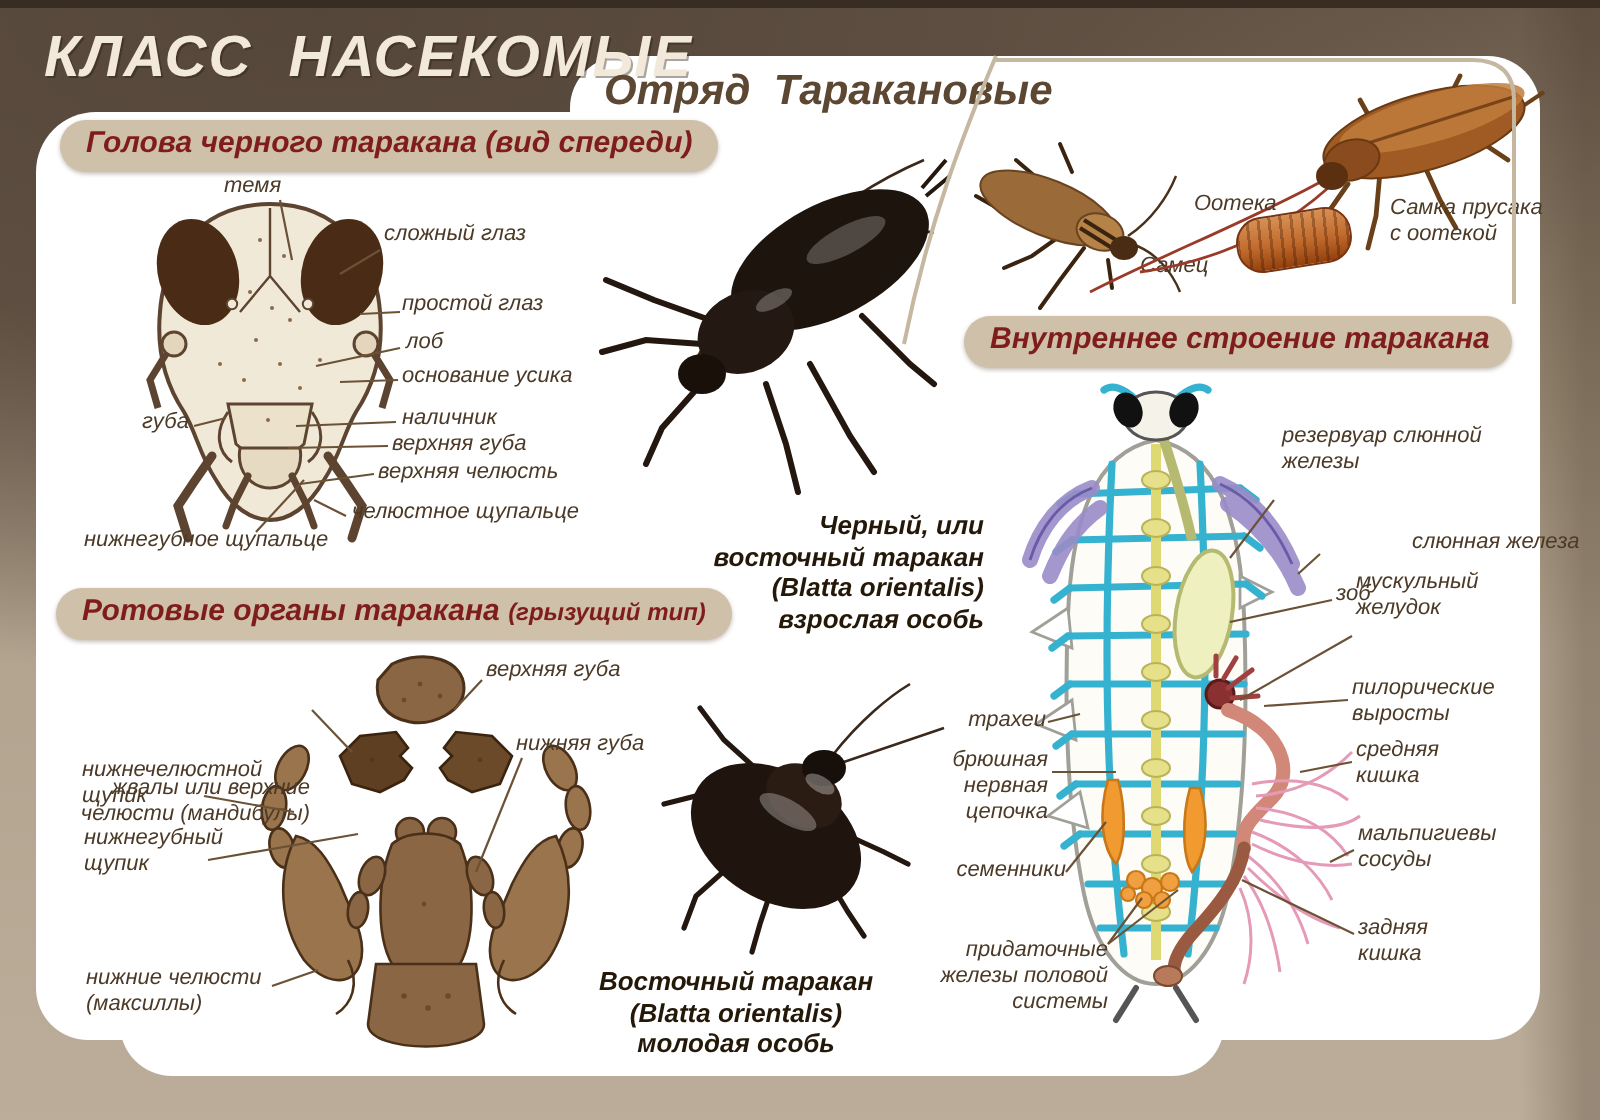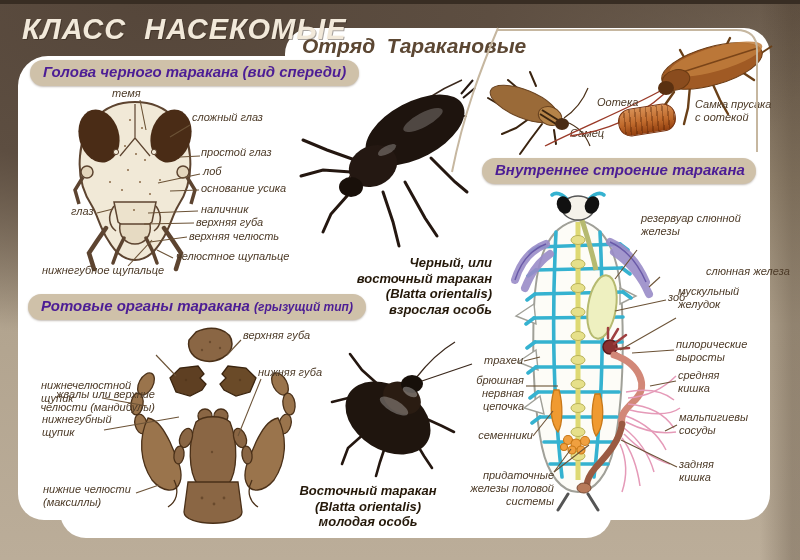--- a/index.html
+++ b/index.html
@@ -14,21 +14,21 @@
   .panel{position:absolute;background:#ffffff;}
   .panel-main{left:18px;top:56px;width:752px;height:464px;border-radius:30px 0 26px 26px;}
   .panel-tab{left:285px;top:28px;width:485px;height:60px;border-radius:26px 26px 0 0;}
   .panel-notch{left:60px;top:470px;width:552px;height:68px;border-radius:0 0 26px 26px;}
   .class-title{position:absolute;left:22px;top:12px;white-space:pre;
       font:italic bold 29px/1.2 "Liberation Sans",sans-serif;color:#f2e9da;letter-spacing:1px;
       text-shadow:1px 1px 0 rgba(40,28,18,.4);}
   .order-title{position:absolute;left:302px;top:33px;white-space:pre;
       font:italic bold 21px/1.2 "Liberation Sans",sans-serif;color:#5c4733;}
   .pill{position:absolute;background:#cfc1a9;border-radius:13px;padding:3px 13px 5px;
-      font:italic bold 15px/1.2 "Liberation Sans",sans-serif;color:#4c1d95;
+      font:italic bold 15px/1.2 "Liberation Sans",sans-serif;color:#7f1d1d;
       box-shadow:0 1px 2px rgba(90,70,50,.35);white-space:nowrap;}
   .pill small{font:italic bold 12px/1.2 "Liberation Sans",sans-serif;}
   .lbl{position:absolute;font:italic 11px/1.18 "Liberation Sans",sans-serif;color:#4c3a27;
       white-space:pre-line;}
   .lbl.r{text-align:right;}
   .cap{position:absolute;font:italic bold 13px/1.2 "Liberation Sans",sans-serif;color:#241809;
       text-align:center;white-space:pre-line;}
   .gtitle{position:absolute;left:505px;top:36px;
       font:italic bold 13.5px/1.25 "Liberation Sans",sans-serif;color:#2a1c10;white-space:pre-line;}
   svg{position:absolute;overflow:visible;}
@@ -102,21 +102,21 @@
 
   <div class="lbl" style="left:112px;top:87px;">темя</div>
   <div class="lbl" style="left:192px;top:111px;">сложный глаз</div>
   <div class="lbl" style="left:201px;top:146px;">простой глаз</div>
   <div class="lbl" style="left:203px;top:165px;">лоб</div>
   <div class="lbl" style="left:201px;top:182px;">основание усика</div>
   <div class="lbl" style="left:201px;top:203px;">наличник</div>
   <div class="lbl" style="left:196px;top:216px;">верхняя губа</div>
   <div class="lbl" style="left:189px;top:230px;">верхняя челюсть</div>
   <div class="lbl" style="left:176px;top:250px;">челюстное щупальце</div>
-  <div class="lbl" style="left:71px;top:205px;">глаз</div>
+  <div class="lbl" style="left:71px;top:205px;">губа</div>
   <div class="lbl" style="left:42px;top:264px;">нижнегубное щупальце</div>
 
   <svg style="left:118px;top:322px;" width="190" height="215" viewBox="0 0 190 215">
     <path d="M78,10 C95,2 114,8 114,22 C114,34 98,41 87,39 C75,37 69,28 71,18 Z" fill="#8a6644" stroke="#4a3018" stroke-width="1.5"></path>
     <path d="M80,44 L86,52 L82,56 L88,62 L84,68 L72,74 L58,70 L52,56 L62,46 Z" fill="#5e3f22" stroke="#3a240f" stroke-width="1.3"></path>
     <path d="M110,44 L104,52 L108,56 L102,62 L106,68 L118,74 L132,70 L138,56 L128,46 Z" fill="#6a4a28" stroke="#3a240f" stroke-width="1.3"></path>
     <g fill="#9a744c" stroke="#4a3018" stroke-width="1.3">
       <ellipse cx="28" cy="62" rx="7" ry="12" transform="rotate(28 28 62)"></ellipse>
       <ellipse cx="19" cy="82" rx="6" ry="11" transform="rotate(8 19 82)"></ellipse>
       <ellipse cx="23" cy="102" rx="6" ry="10" transform="rotate(-14 23 102)"></ellipse>

